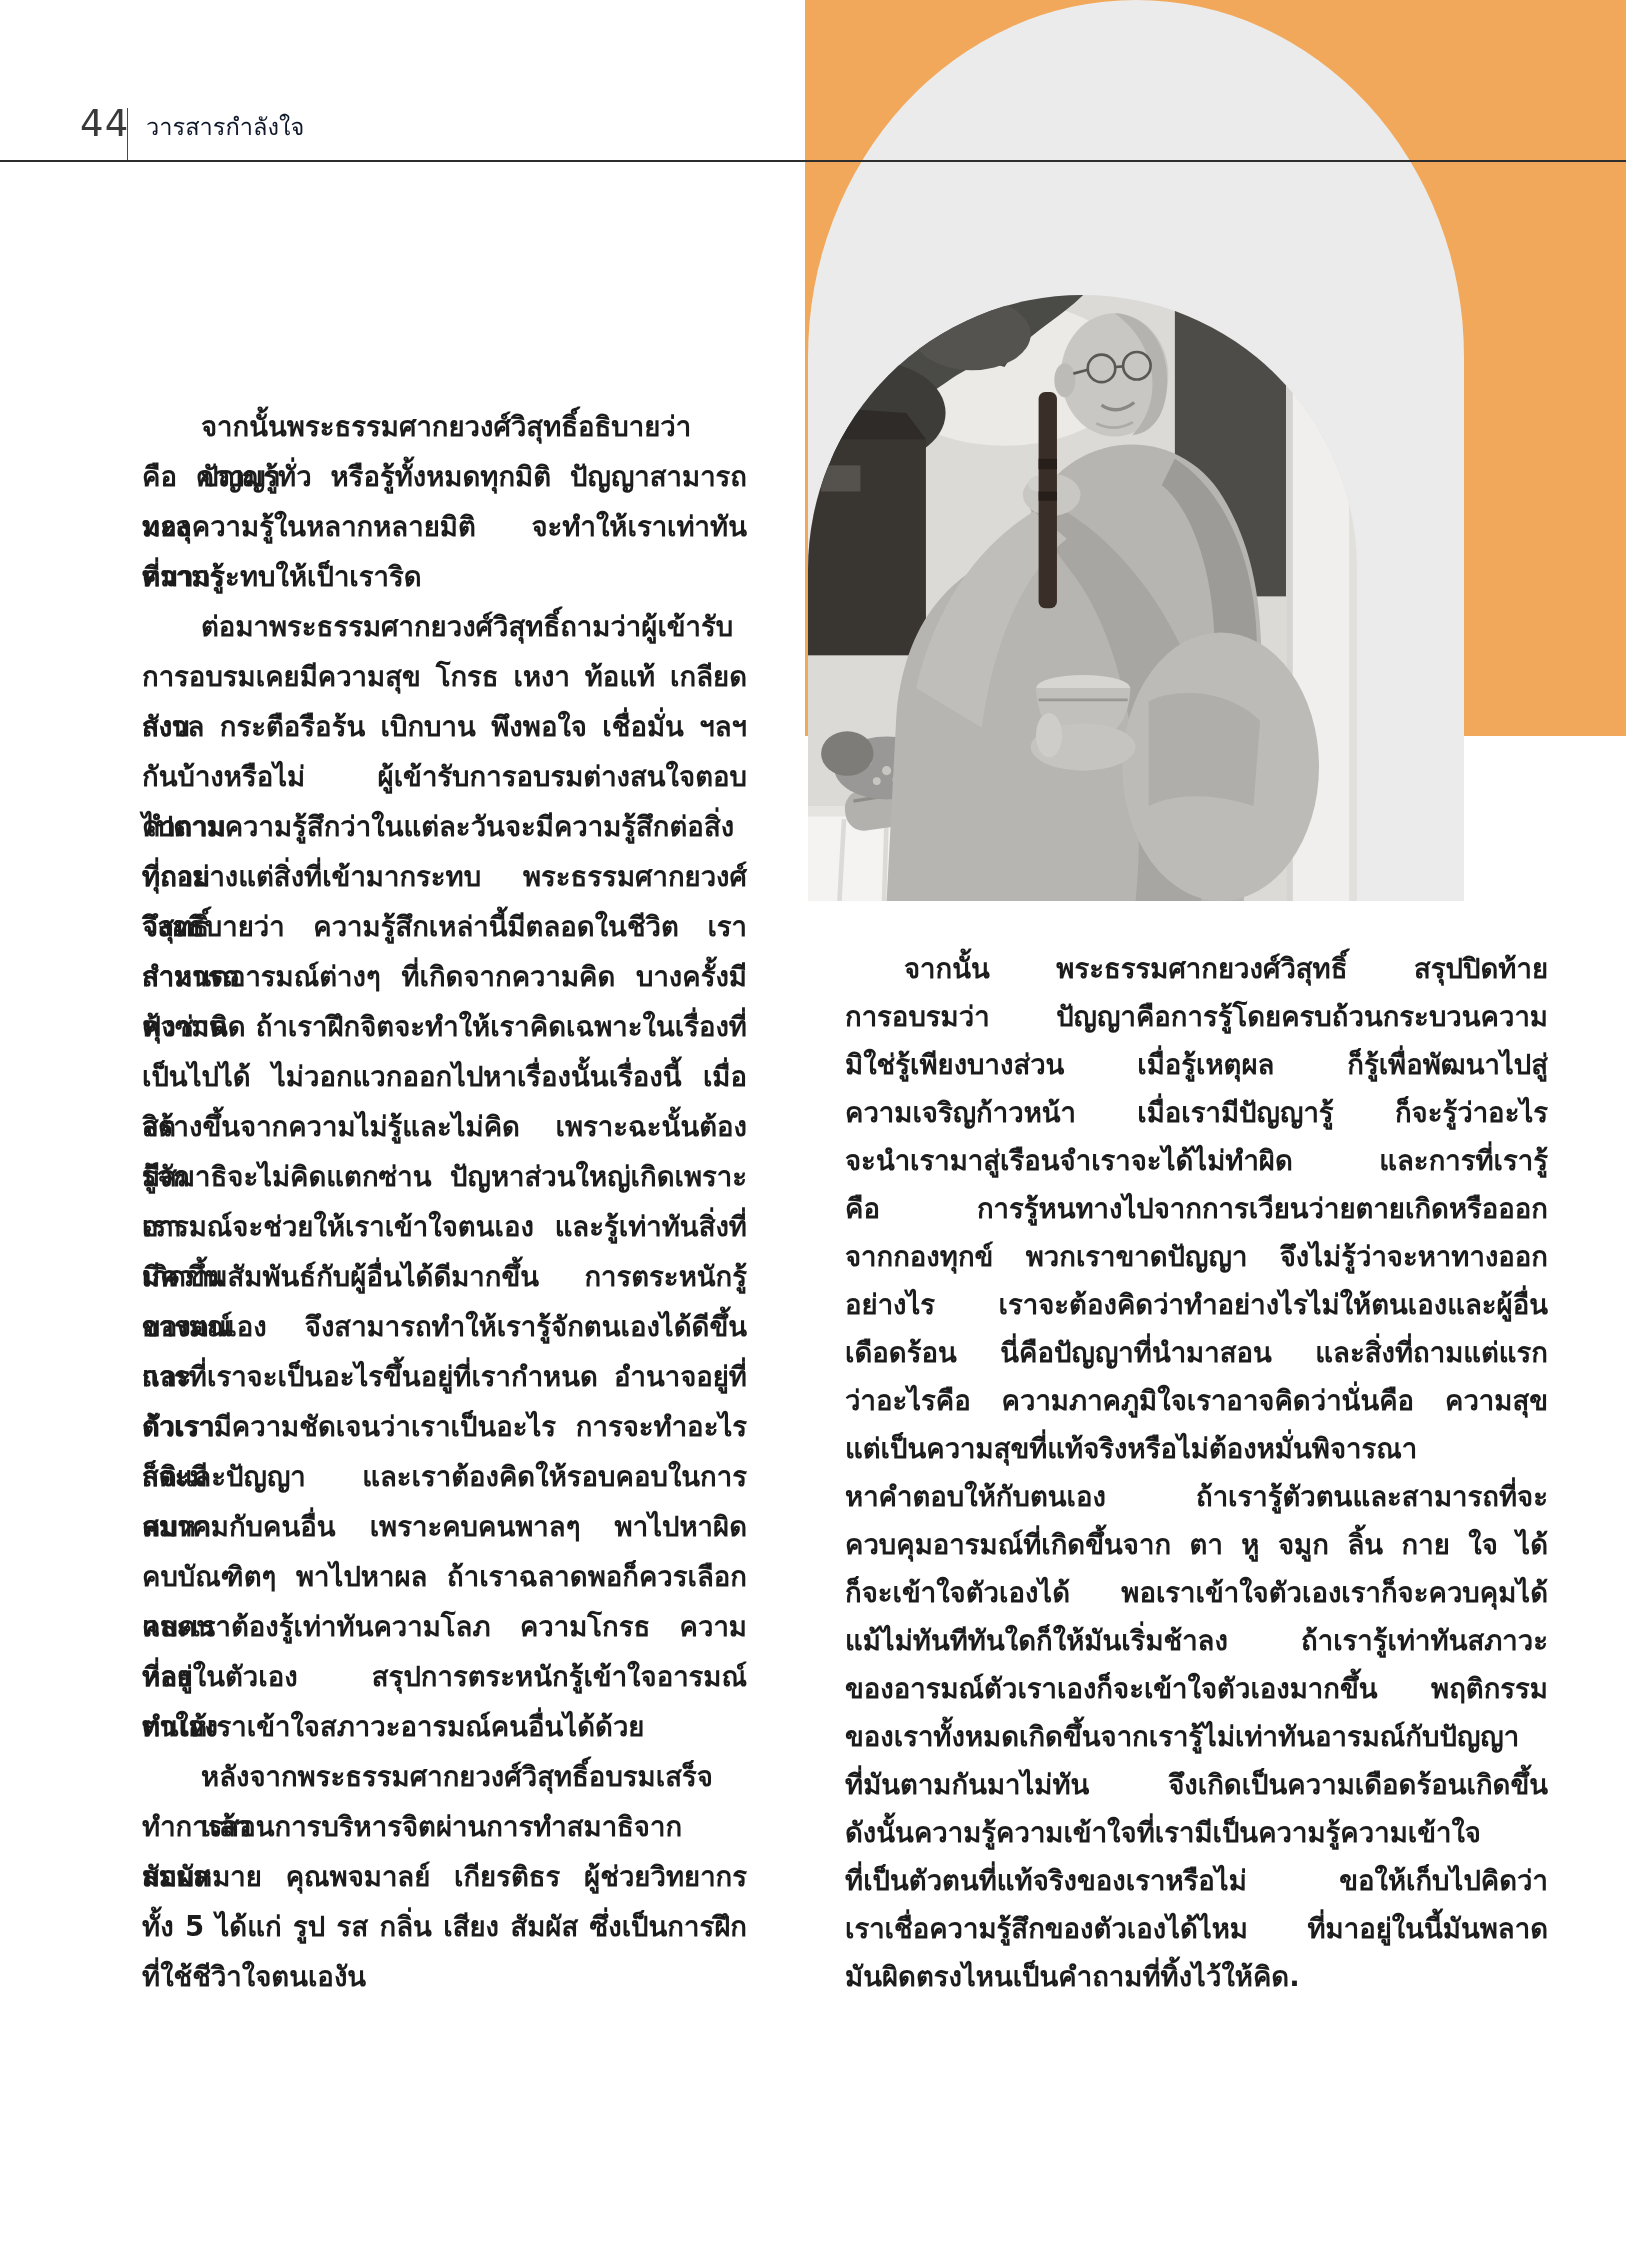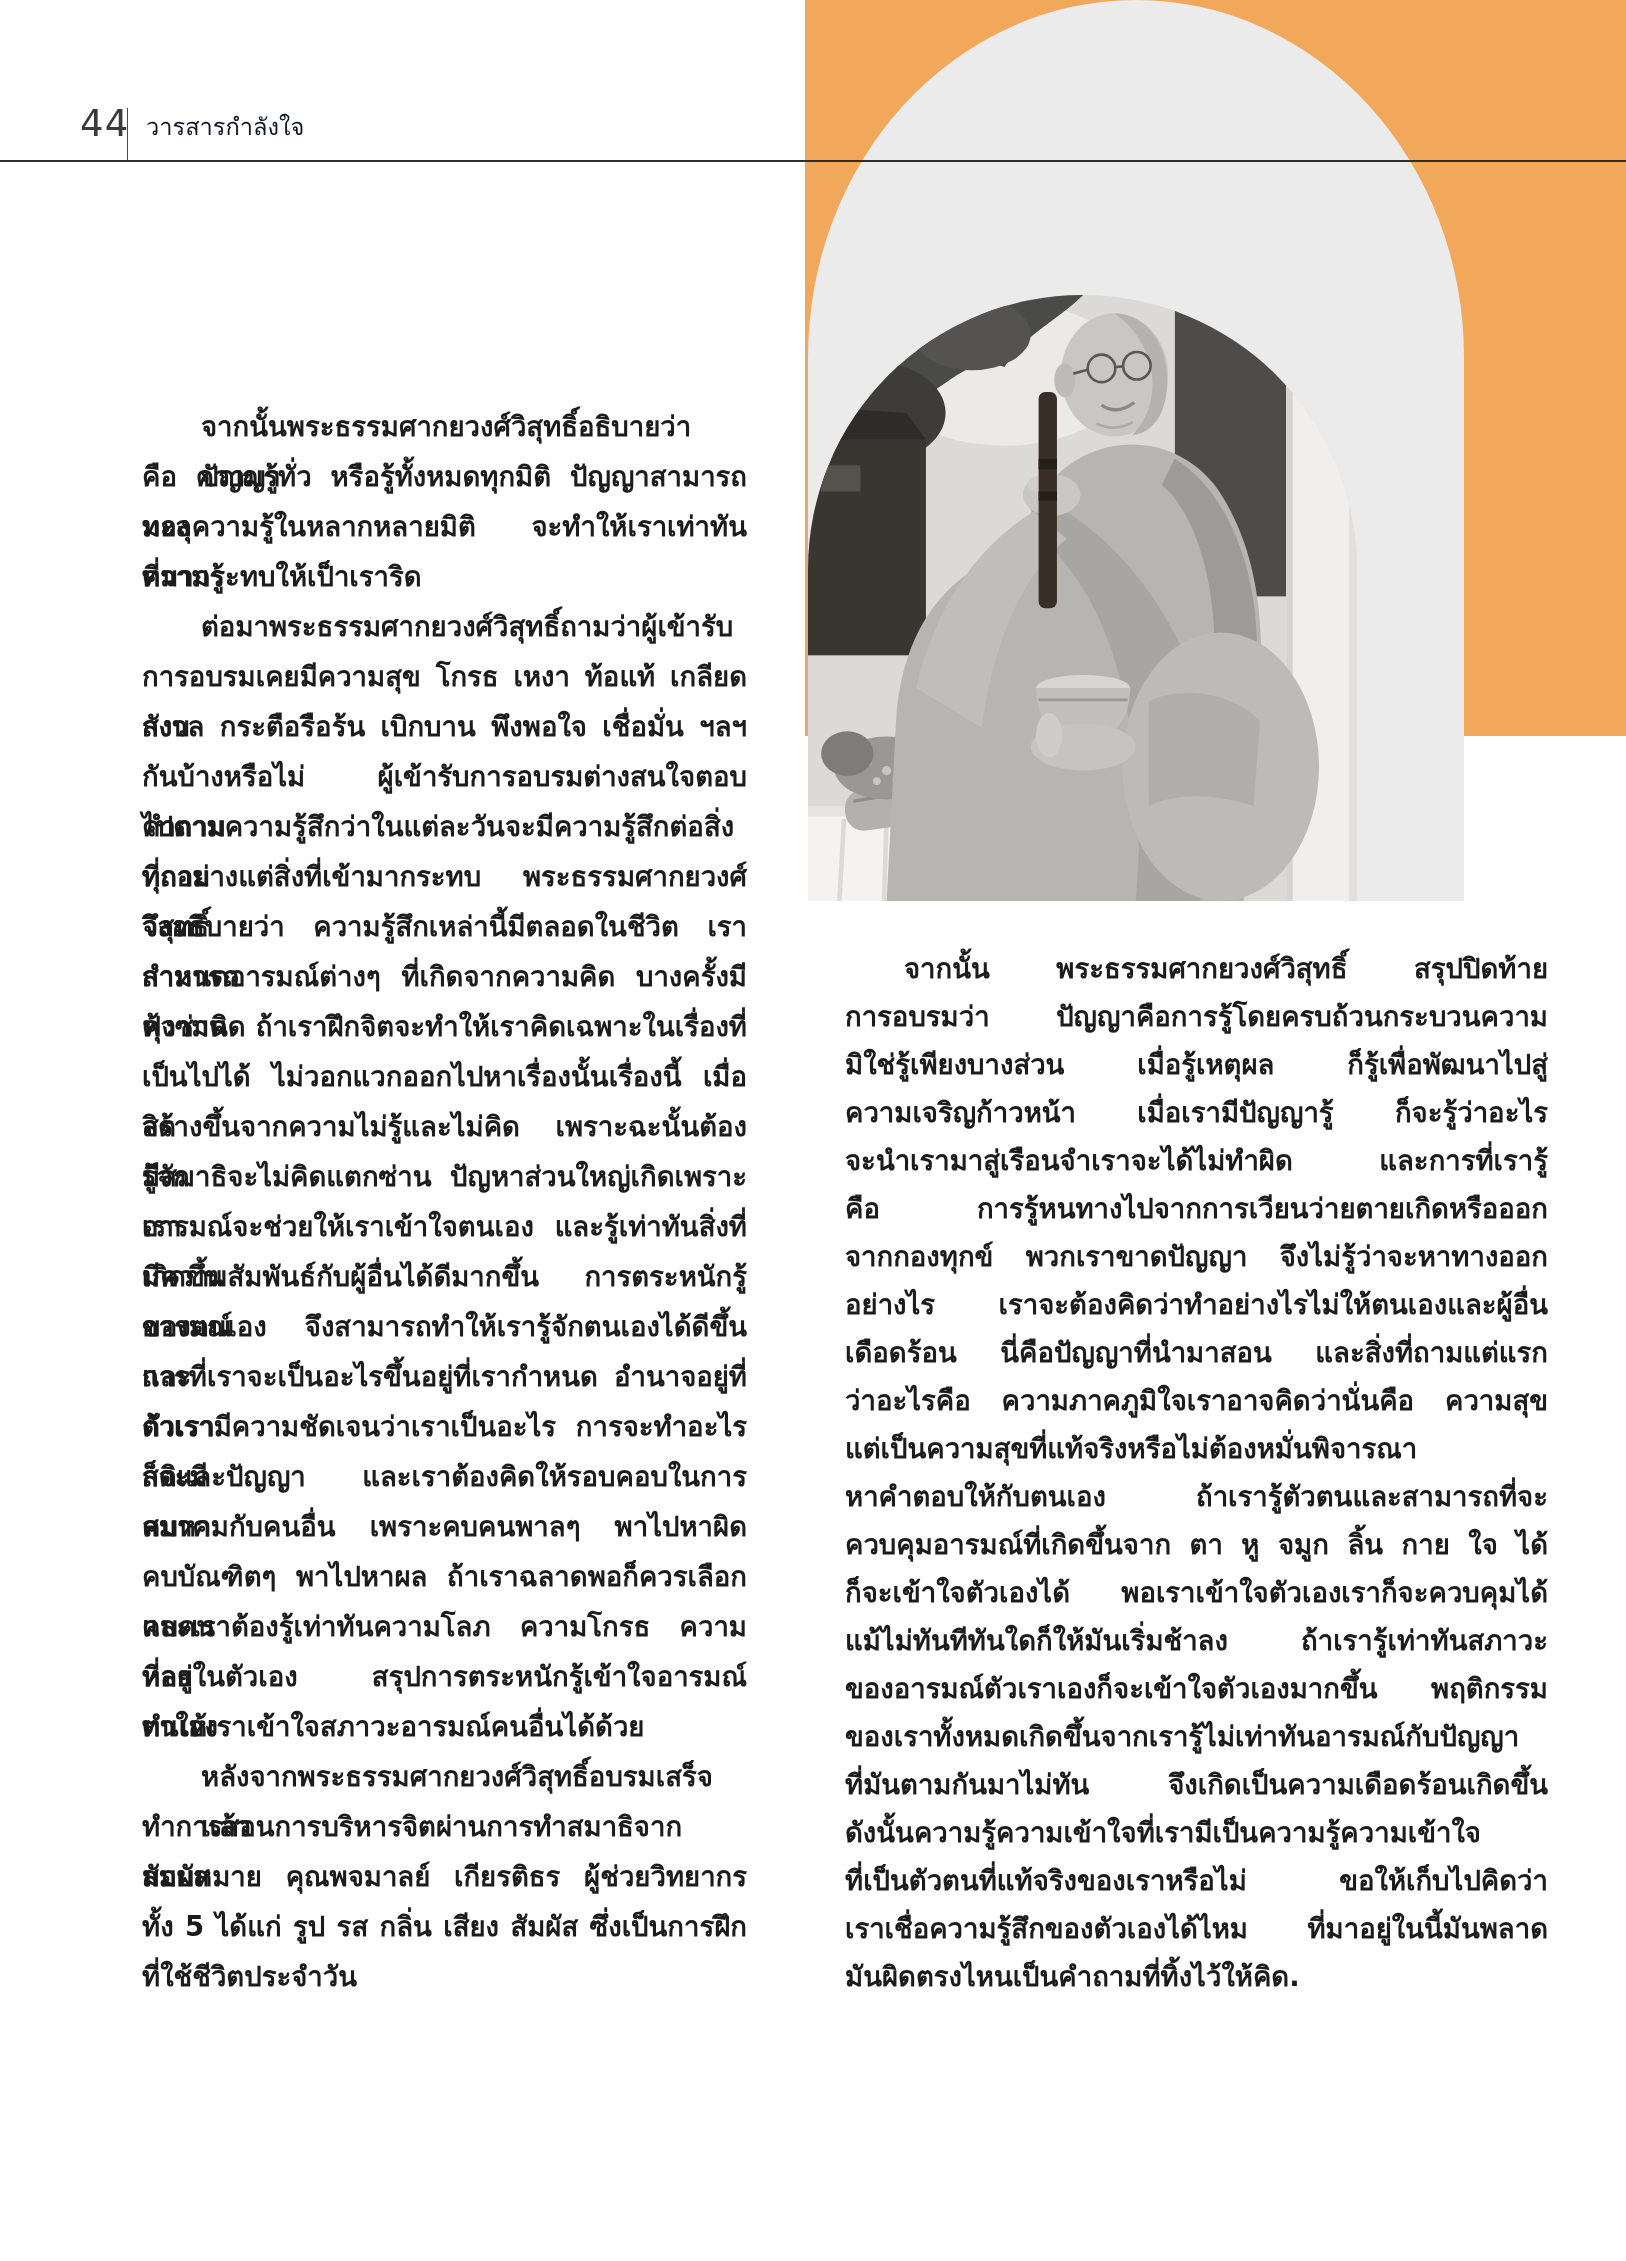--- a/index.html
+++ b/index.html
@@ -188,21 +188,21 @@
     <div class="tline just">สติและปัญญา และเราต้องคิดให้รอบคอบในการคบหา</div>
     <div class="tline just">สมาคมกับคนอื่น เพราะคบคนพาลๆ พาไปหาผิด</div>
     <div class="tline just">คบบัณฑิตๆ พาไปหาผล ถ้าเราฉลาดพอก็ควรเลือกคบคน</div>
     <div class="tline just">และเราต้องรู้เท่าทันความโลภ ความโกรธ ความหลง</div>
     <div class="tline just">ที่อยู่ในตัวเอง สรุปการตระหนักรู้เข้าใจอารมณ์ตนเอง</div>
     <div class="tline">ทำให้เราเข้าใจสภาวะอารมณ์คนอื่นได้ด้วย</div>
     <div class="tline just ind">หลังจากพระธรรมศากยวงศ์วิสุทธิ์อบรมเสร็จแล้ว</div>
     <div class="tline just">ทำการสอนการบริหารจิตผ่านการทำสมาธิจากสัมผัส</div>
     <div class="tline just">มอบหมาย คุณพจมาลย์ เกียรติธร ผู้ช่วยวิทยากร</div>
     <div class="tline just">ทั้ง 5 ได้แก่ รูป รส กลิ่น เสียง สัมผัส ซึ่งเป็นการฝึก</div>
-    <div class="tline">ที่ใช้ชีวิตประจำวัน</div>
+    <div class="tline">ที่ใช้ชีวิาใจตนเองัน</div>
   </div>
 <div class="col col-right">
     <div class="tline just ind">จากนั้น พระธรรมศากยวงศ์วิสุทธิ์ สรุปปิดท้าย</div>
     <div class="tline just">การอบรมว่า ปัญญาคือการรู้โดยครบถ้วนกระบวนความ</div>
     <div class="tline just">มิใช่รู้เพียงบางส่วน เมื่อรู้เหตุผล ก็รู้เพื่อพัฒนาไปสู่</div>
     <div class="tline just">ความเจริญก้าวหน้า เมื่อเรามีปัญญารู้ ก็จะรู้ว่าอะไร</div>
     <div class="tline just">จะนำเรามาสู่เรือนจำเราจะได้ไม่ทำผิด และการที่เรารู้</div>
     <div class="tline just">คือ การรู้หนทางไปจากการเวียนว่ายตายเกิดหรือออก</div>
     <div class="tline just">จากกองทุกข์ พวกเราขาดปัญญา จึงไม่รู้ว่าจะหาทางออก</div>
     <div class="tline just">อย่างไร เราจะต้องคิดว่าทำอย่างไรไม่ให้ตนเองและผู้อื่น</div>

